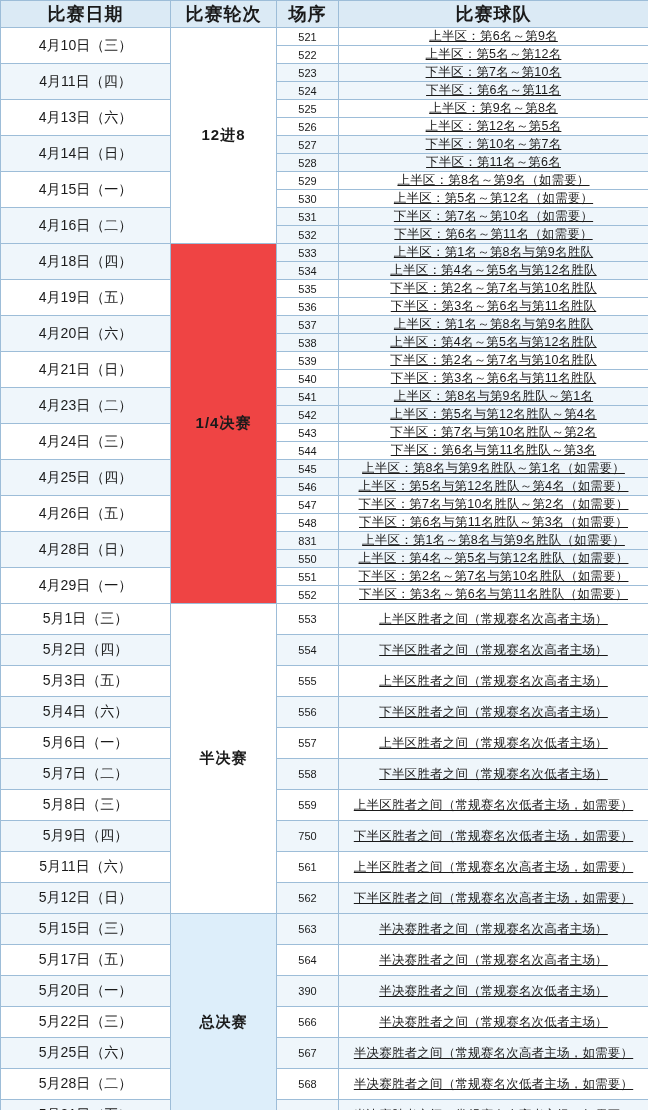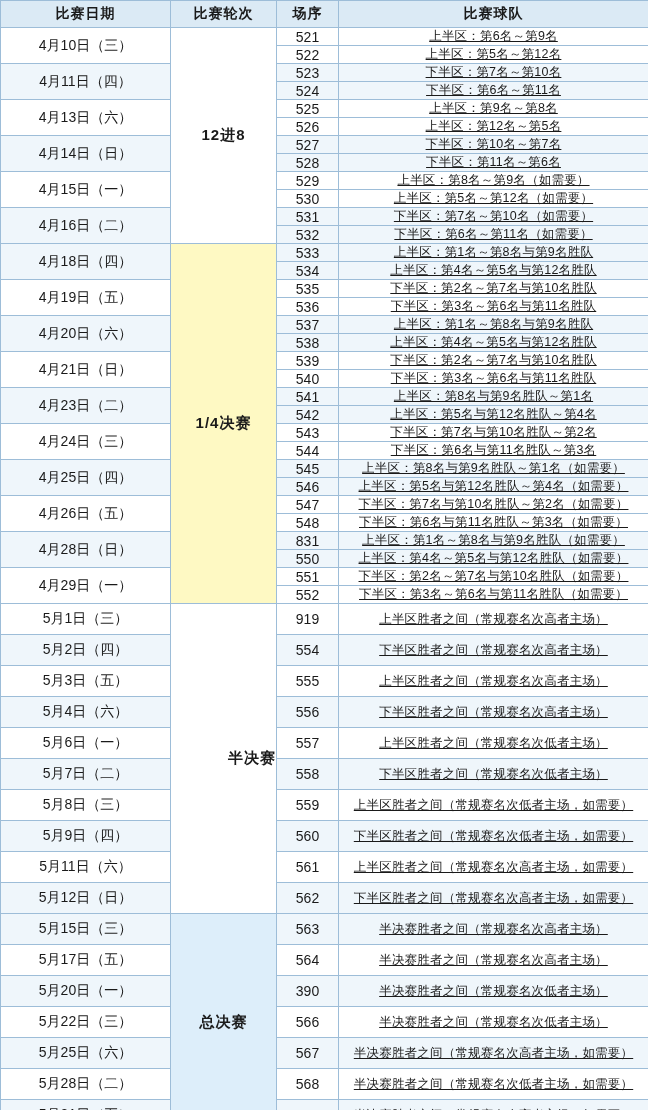--- a/index.html
+++ b/index.html
@@ -18,53 +18,53 @@
   }
   table.schedule td, table.schedule th {
     border: 1px solid #9dbdd8;
     text-align: center;
     vertical-align: middle;
     color: #1a1a1a;
     padding: 0;
   }
   thead th {
     background: #dbeaf5;
-    font-size: 14px;
+    font-size: 18px;
     font-weight: bold;
     height: 26px;
     letter-spacing: 1px;
   }
   col.c-date { width: 170px; }
   col.c-round { width: 106px; }
   col.c-game { width: 62px; }
   col.c-teams { width: 310px; }
 
   td.date {
     font-size: 14px;
     height: 30px;
   }
   td.round {
     font-size: 15px;
     font-weight: bold;
     letter-spacing: 1px;
   }
   td.game {
-    font-size: 14px;
+    font-size: 11px;
   }
   td.teams {
     font-size: 12.5px;
     letter-spacing: 0.2px;
     text-decoration: underline;
   }
   
   tr.band-a td { background: #ffffff; }
   tr.band-b td { background: #eff6fb; }
   td.round.rb-a { background: #ffffff; }
-  td.round.rb-b { background: #fef9c3; }
-  td.round.rb-c { background: #ffffff; text-align: right; }
+  td.round.rb-b { background: #ef4444; }
+  td.round.rb-c { background: #ffffff; }
   td.round.rb-d { background: #ddeefa; }
   .small-date { font-size: 13.5px; margin-top: 39px; }
 </style>
 </head>
 <body>
 
 <table class="schedule">
   <colgroup>
     <col class="c-date">
     <col class="c-round">
@@ -222,21 +222,21 @@
         <td class="game">551</td>
         <td class="teams">下半区：第2名～第7名与第10名胜队（如需要）</td>
       </tr>
       <tr class="band-a">
         <td class="game">552</td>
         <td class="teams">下半区：第3名～第6名与第11名胜队（如需要）</td>
       </tr>
       <tr class="band-a">
         <td class="date">5月1日（三）</td>
         <td class="round rb-c" rowspan="10">半决赛</td>
-        <td class="game">919</td>
+        <td class="game">553</td>
         <td class="teams">上半区胜者之间（常规赛名次高者主场）</td>
       </tr>
       <tr class="band-b">
         <td class="date">5月2日（四）</td>
         <td class="game">554</td>
         <td class="teams">下半区胜者之间（常规赛名次高者主场）</td>
       </tr>
       <tr class="band-a">
         <td class="date">5月3日（五）</td>
         <td class="game">555</td>
@@ -257,21 +257,21 @@
         <td class="game">558</td>
         <td class="teams">下半区胜者之间（常规赛名次低者主场）</td>
       </tr>
       <tr class="band-a">
         <td class="date">5月8日（三）</td>
         <td class="game">559</td>
         <td class="teams">上半区胜者之间（常规赛名次低者主场，如需要）</td>
       </tr>
       <tr class="band-b">
         <td class="date">5月9日（四）</td>
-        <td class="game">560</td>
+        <td class="game">750</td>
         <td class="teams">下半区胜者之间（常规赛名次低者主场，如需要）</td>
       </tr>
       <tr class="band-a">
         <td class="date small-date">5月11日（六）</td>
         <td class="game">561</td>
         <td class="teams">上半区胜者之间（常规赛名次高者主场，如需要）</td>
       </tr>
       <tr class="band-b">
         <td class="date small-date">5月12日（日）</td>
         <td class="game">562</td>

